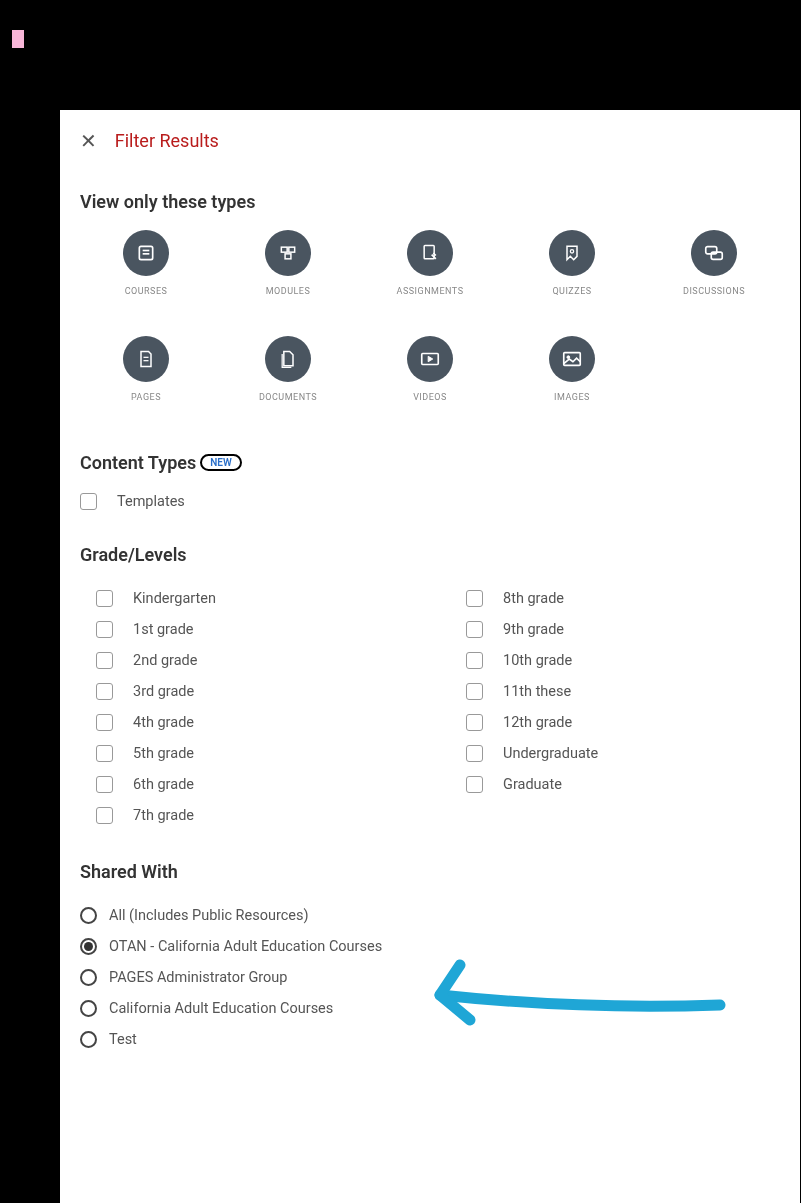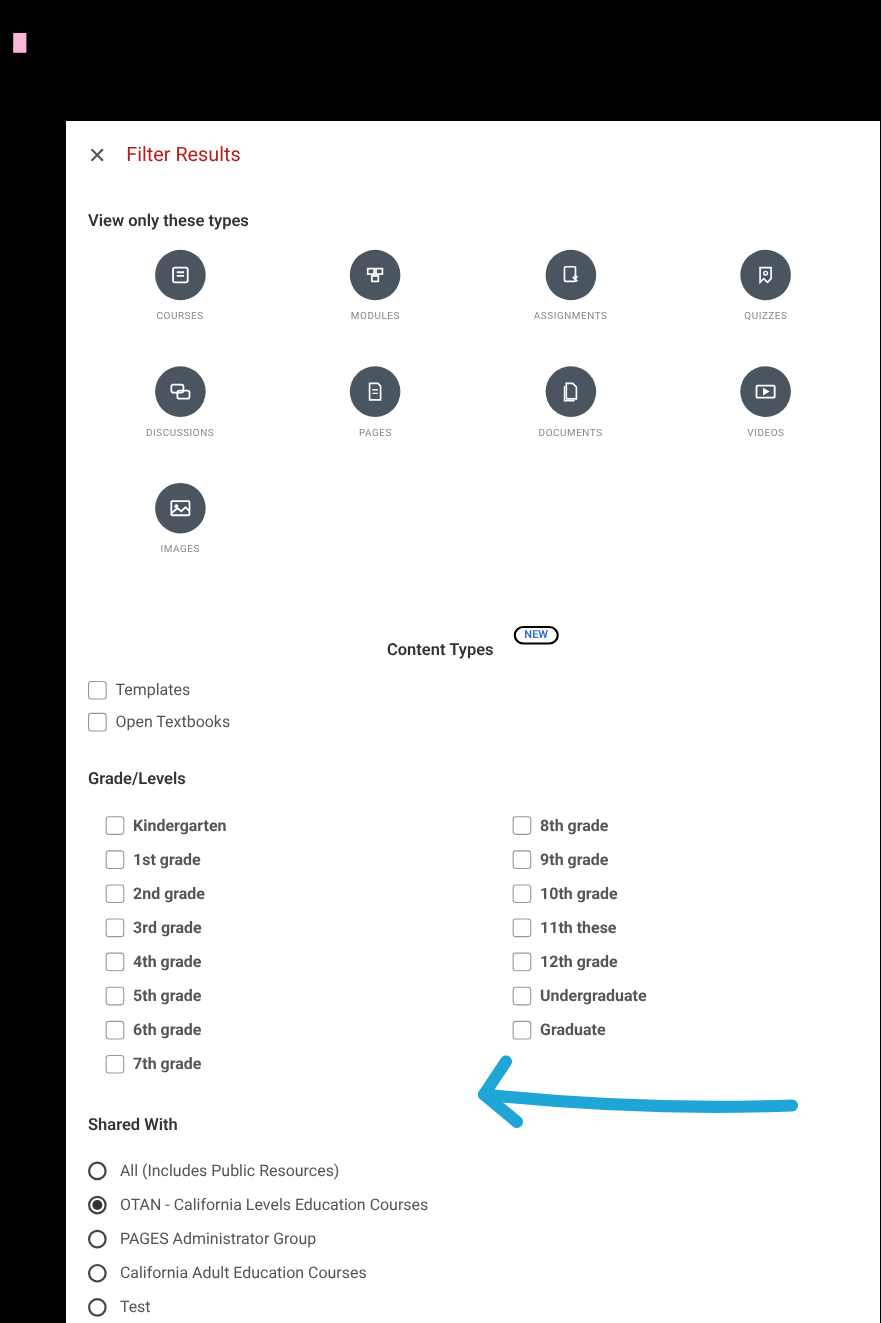--- a/index.html
+++ b/index.html
@@ -35,29 +35,28 @@
     font-size:20px;
     color:#555;
     cursor:pointer;
     line-height:1;
   }
   .header-title {
     font-size:18px;
     color:#b91c1c;
   }
   .section-label {
-    font-size:15px;
+    font-size:18px;
     font-weight:600;
     color:#333;
     margin-bottom:18px;
-    margin-top:26px;
   }
   .type-grid {
     display:grid;
-    grid-template-columns: repeat(4, 1fr);
+    grid-template-columns: repeat(5, 1fr);
     row-gap:40px;
     column-gap:10px;
     margin-bottom:50px;
   }
   .type-item {
     display:flex;
     flex-direction:column;
     align-items:center;
     gap:10px;
     cursor:pointer;
@@ -74,53 +73,52 @@
   .type-label {
     font-size:9px;
     letter-spacing:0.5px;
     color:#888;
     text-transform:uppercase;
     text-align:center;
   }
   .content-types-head {
     display:flex;
     align-items:center;
-    gap:18px;
+    gap:4px;
     margin-bottom:14px;
-    justify-content:center;
   }
   .new-badge {
     font-size:10px;
     color:#2a6fc9;
     border:2px solid #000000;
     border-radius:10px;
     padding:1px 8px;
     font-weight:600;
   }
   .cb-list { margin-bottom:28px; }
   .cb-row {
     display:flex;
     align-items:center;
-    gap:8px;
+    gap:20px;
     padding:6px 0;
   }
   .cb {
     width:17px; height:17px;
     border:1.5px solid #999;
     border-radius:3px;
     flex-shrink:0;
   }
   .cb-label { font-size:14.5px; color:#555; }
   .grade-cols {
     display:flex;
     gap:40px;
     margin-bottom:30px;
   }
   .grade-col { flex:1; }
-  .grade-col .cb-row { padding:7px 16px;font-weight:bold; }
+  .grade-col .cb-row { padding:7px 16px; }
   .radio-row {
     display:flex;
     align-items:center;
     gap:12px;
     padding:7px 0;
     cursor:pointer;
   }
   .radio {
     width:17px; height:17px;
     border:2px solid #444;
@@ -259,24 +257,20 @@
 
   <div class="content-types-head">
     <span class="section-label" style="margin-bottom:0">Content Types</span>
     <span class="new-badge">NEW</span>
   </div>
   <div class="cb-list">
     <div class="cb-row">
       <span class="cb"></span>
       <span class="cb-label">Templates</span>
     </div>
-    <div class="cb-row">
-      <span class="cb"></span>
-      <span class="cb-label">Open Textbooks</span>
-    </div>
   </div>
 
   <div class="section-label">Grade/Levels</div>
   <div class="grade-cols">
     <div class="grade-col" id="gcol1">
         <div class="cb-row">
           <span class="cb"></span>
           <span class="cb-label">Kindergarten</span>
         </div>
         <div class="cb-row">
@@ -341,21 +335,21 @@
   </div>
 
   <div class="section-label">Shared With</div>
   <div id="shared-list">
       <div class="radio-row">
         <span class="radio"></span>
         <span class="radio-label">All (Includes Public Resources)</span>
       </div>
       <div class="radio-row">
         <span class="radio checked"></span>
-        <span class="radio-label">OTAN - California Levels Education Courses</span>
+        <span class="radio-label">OTAN - California Adult Education Courses</span>
       </div>
       <div class="radio-row">
         <span class="radio"></span>
         <span class="radio-label">PAGES Administrator Group</span>
       </div>
       <div class="radio-row">
         <span class="radio"></span>
         <span class="radio-label">California Adult Education Courses</span>
       </div>
       <div class="radio-row">

